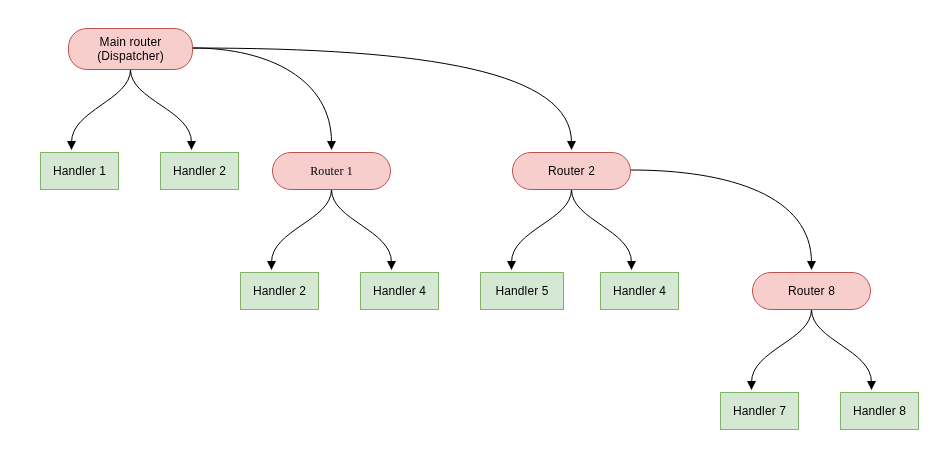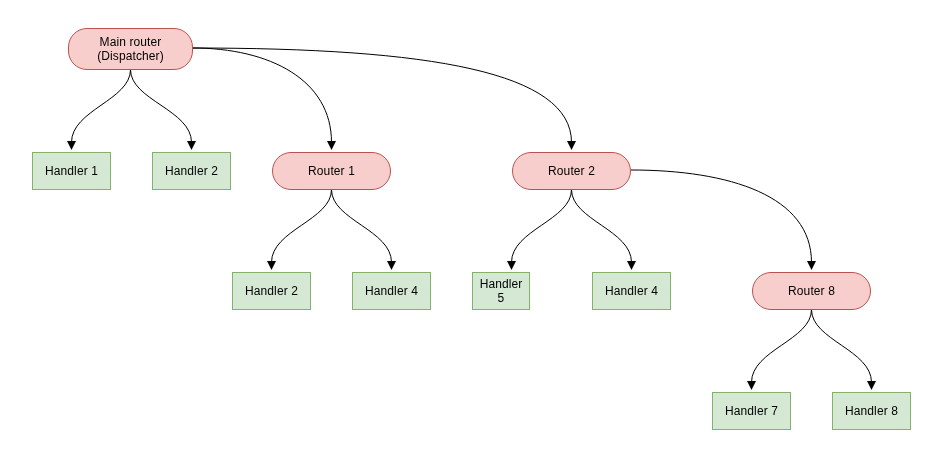--- a/index.html
+++ b/index.html
@@ -41,20 +41,21 @@
   }
   .node.router {
     background: #f8cecc;
     border: 1px solid #b85450;
     border-radius: 19px;
   }
   .node.handler {
     background: #d5e8d4;
     border: 1px solid #82b366;
     border-radius: 0;
+    margin-left: 8px;
   }
   .node-label {
     display: block;
     padding: 0 4px;
   }
 </style>
 </head>
 <body>
 
 <div id="canvas">
@@ -82,24 +83,24 @@
       <polygon points="747,381 756,381 751.5,390" fill="#000000"></polygon>
       <path d="M 811.5 310 C 811.5 340 871.5 350 871.5 382" fill="none" stroke="#000000" stroke-width="1" stroke-linecap="round"></path>
       <polygon points="867,381 876,381 871.5,390" fill="#000000"></polygon>
     </svg>
 
   <div id="node-layer">
       <div class="node router" style="left: 68px; top: 28px; width: 125px; height: 42px;"><span class="node-label">Main router
 (Dispatcher)</span></div>
       <div class="node handler" style="left: 32px; top: 152px; width: 79px; height: 38px;"><span class="node-label">Handler 1</span></div>
       <div class="node handler" style="left: 152px; top: 152px; width: 79px; height: 38px;"><span class="node-label">Handler 2</span></div>
-      <div class="node router" style="left: 272px; top: 152px; width: 119px; height: 38px;"><span class="node-label">Router 1</span></div>
+      <div class="node router" style="left: 272px; top: 152px; width: 119px; height: 38px; font-family: Liberation Serif, serif;"><span class="node-label">Router 1</span></div>
       <div class="node router" style="left: 512px; top: 152px; width: 119px; height: 38px;"><span class="node-label">Router 2</span></div>
       <div class="node handler" style="left: 232px; top: 272px; width: 79px; height: 38px;"><span class="node-label">Handler 2</span></div>
       <div class="node handler" style="left: 352px; top: 272px; width: 79px; height: 38px;"><span class="node-label">Handler 4</span></div>
-      <div class="node handler" style="left: 472px; top: 272px; width: 58px; height: 38px;"><span class="node-label">Handler 5</span></div>
+      <div class="node handler" style="left: 472px; top: 272px; width: 84px; height: 38px;"><span class="node-label">Handler 5</span></div>
       <div class="node handler" style="left: 592px; top: 272px; width: 79px; height: 38px;"><span class="node-label">Handler 4</span></div>
       <div class="node router" style="left: 752px; top: 272px; width: 119px; height: 38px;"><span class="node-label">Router 8</span></div>
       <div class="node handler" style="left: 712px; top: 392px; width: 79px; height: 38px;"><span class="node-label">Handler 7</span></div>
       <div class="node handler" style="left: 832px; top: 392px; width: 79px; height: 38px; align-items: center;"><span class="node-label">Handler 8</span></div>
     </div>
 
 </div>
 
 </body></html>

